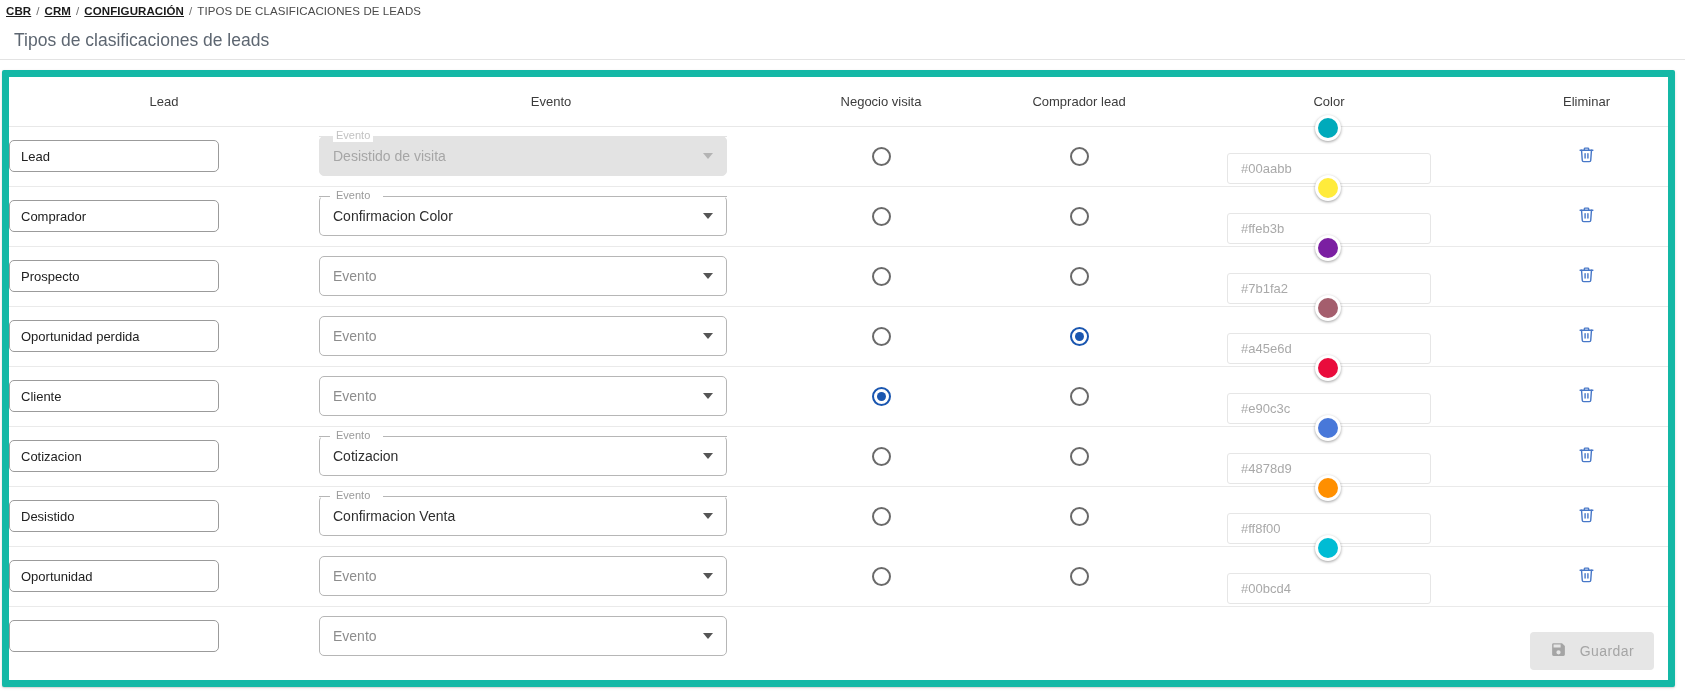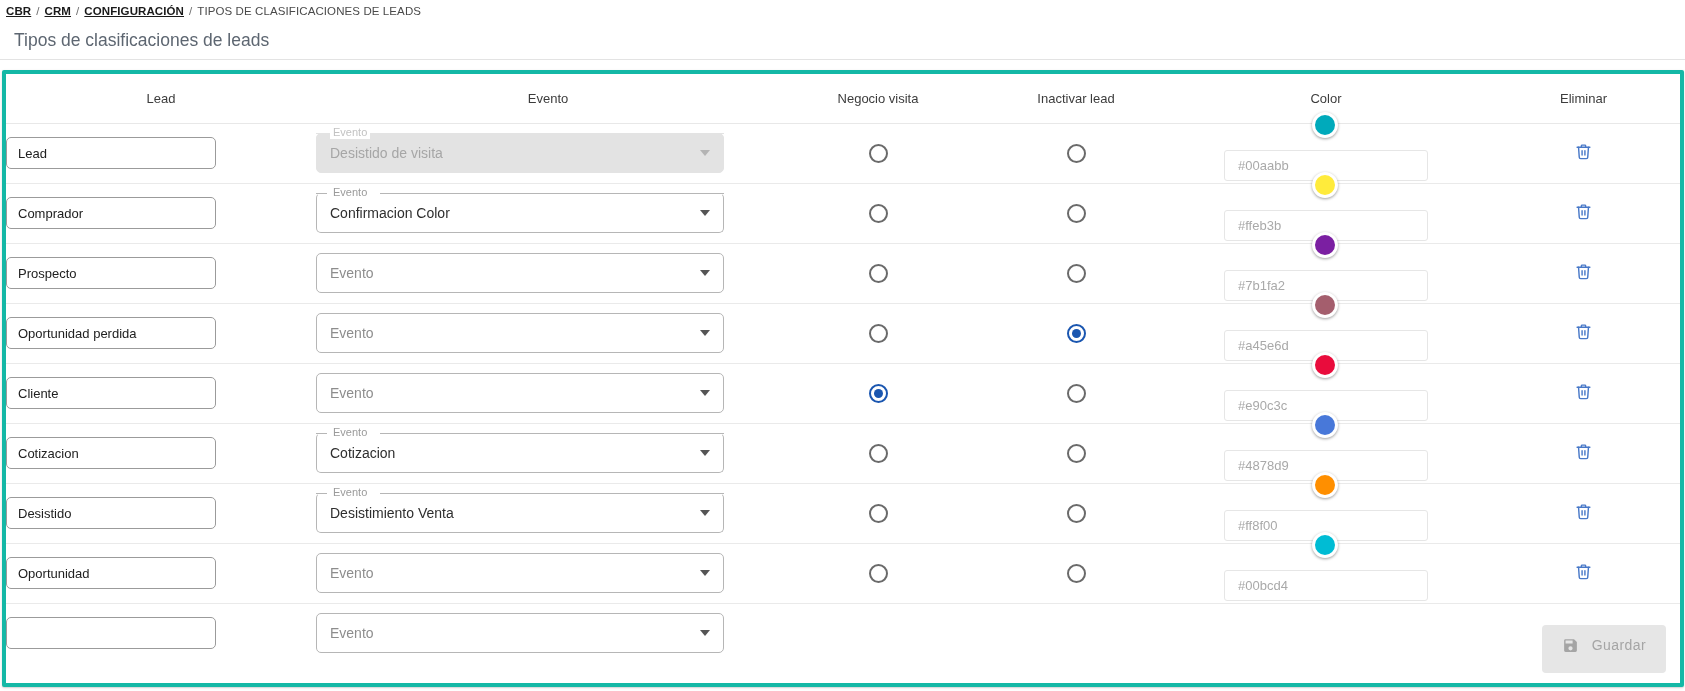--- a/index.html
+++ b/index.html
@@ -50,23 +50,23 @@
   }
   .page-title {
     font-size: 17.5px;
     color: #5d6671;
     font-weight: 400;
   }
 
   
   .card {
     position: relative;
-    margin: 10px 1px 0 2px;
+    margin: 10px 10px 0 2px;
     background: #fff;
-    border: 4px solid #14b8a6;
+    border: 7px solid #14b8a6;
     border-radius: 2px;
     box-shadow: 0 1px 3px rgba(0,0,0,.13), 0 1px 1px rgba(0,0,0,.07);
     height: 617px;
     overflow: hidden;
   }
 
   
   table.grid {
     width: 100%;
     border-collapse: collapse;
@@ -263,23 +263,23 @@
   }
 
   
   .save-bar {
     position: absolute;
     right: 14px;
     bottom: 10px;
   }
   .save-btn {
     display: inline-flex;
-    align-items: flex-start;
+    align-items: center;
     gap: 13px;
-    height: 48px;
+    height: 38px;
     padding: 12px 20px;
     background: #e6e6e6;
     border: none;
     border-radius: 4px;
     color: #a5a5a5;
     font-size: 14px;
     font-family: "Liberation Sans", sans-serif;
     letter-spacing: .4px;
     cursor: default;
   }
@@ -309,21 +309,21 @@
         <col class="col-fallido">
       <col class="col-inactivar">
         <col class="col-color">
         <col class="col-eliminar">
     </colgroup>
     <thead>
       <tr>
         <th>Lead</th>
         <th>Evento</th>
         <th>Negocio visita</th>
-        <th>Inactivar lead</th>
+        <th>Comprador lead</th>
         <th>Color</th>
         <th>Eliminar</th>
       </tr>
     </thead>
     <tbody id="rows-body">
         <tr>
           <td class="lead-cell"><input type="text" class="lead-input" placeholder="" value="Lead" style=""></td>
           <td class="evento-cell">
             <div class="mat-select filled disabled">
               <div class="mat-outline"></div>
@@ -488,21 +488,21 @@
             </button></td>
         </tr>
         <tr>
           <td class="lead-cell"><input type="text" class="lead-input" placeholder="" value="Desistido" style=""></td>
           <td class="evento-cell">
             <div class="mat-select filled">
               <div class="mat-outline"></div>
               <div class="notch-lead"></div>
               <div class="notch-trail"></div>
               <div class="float-label">Evento</div>
-              <div class="mat-value">Desistimiento Venta</div>
+              <div class="mat-value">Confirmacion Venta</div>
               <div class="mat-arrow"></div>
             </div>
           </td>
           <td class="radio-cell"><span class="radio"></span></td>
           <td class="radio-cell"><span class="radio"></span></td>
           <td class="color-cell">
             <div class="color-wrap">
               <div class="swatch" style="background: rgb(255, 143, 0);"></div>
               <input type="text" class="hex-input" placeholder="#ff8f00" style="">
             </div>

